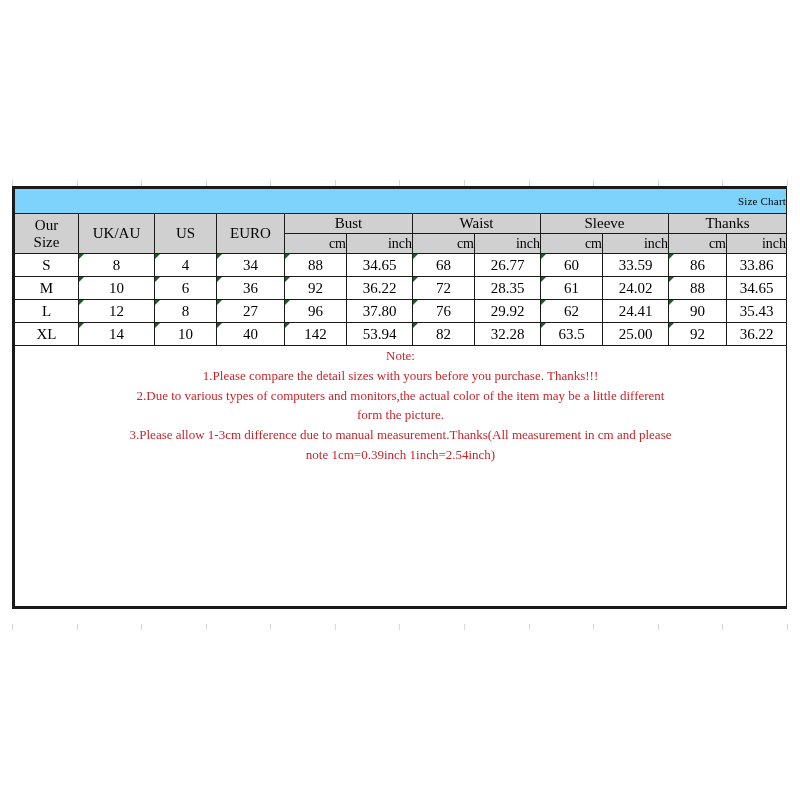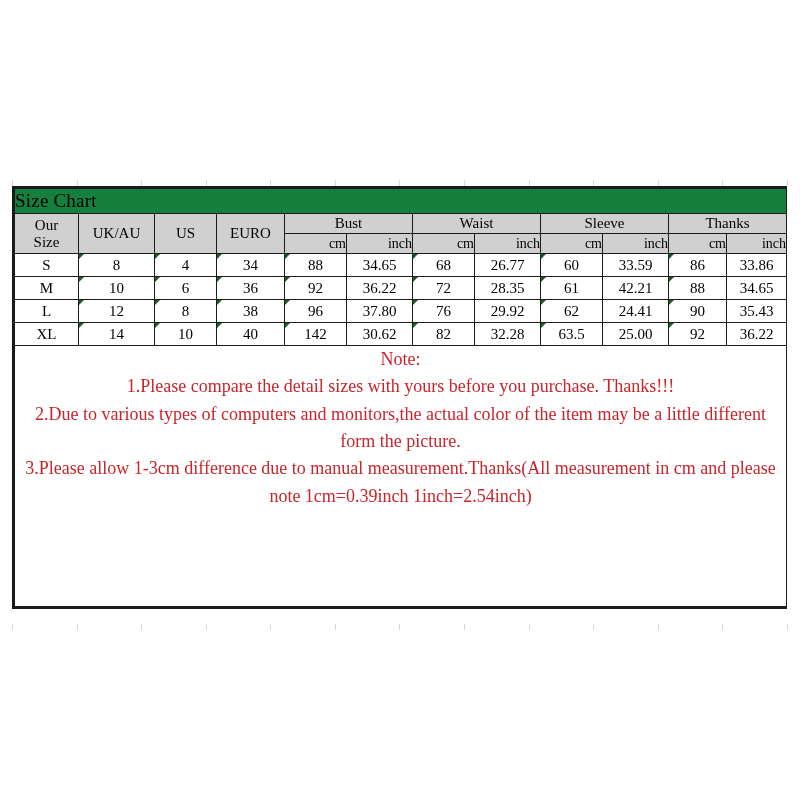--- a/index.html
+++ b/index.html
@@ -61,24 +61,24 @@
     border: 1px solid #1a1a1a;
     padding: 0;
     margin: 0;
     font-weight: normal;
     color: #000000;
     position: relative;
   }
 
   
   .title-cell {
-    background: #15803d;
-    text-align: left;
+    background: #7dd3fc;
+    text-align: right;
     font-weight: bold;
-    font-size: 19px;
+    font-size: 11px;
     height: 24px;
     line-height: 24px;
     letter-spacing: 0.2px;
   }
 
   
   .hdr {
     background: #d0d0d0;
     text-align: center;
     font-weight: bold;
@@ -127,21 +127,21 @@
   
   .note-cell {
     background: #ffffff;
     height: 260px;
     vertical-align: top;
     padding: 14px 8px 0 8px;
     text-align: center;
   }
   .note-line {
     color: #c8252b;
-    font-size: 18px;
+    font-size: 13px;
     line-height: 1.52;
     white-space: nowrap;
   }
 </style>
 </head>
 <body>
 
 <div id="root">
 
   <div class="tick-rail top">
@@ -226,47 +226,47 @@
         <tr>
           <td class="cell">M</td>
           <td class="cell flag">10</td>
           <td class="cell flag">6</td>
           <td class="cell flag">36</td>
           <td class="cell flag">92</td>
           <td class="cell">36.22</td>
           <td class="cell flag">72</td>
           <td class="cell">28.35</td>
           <td class="cell flag">61</td>
-          <td class="cell">42.21</td>
+          <td class="cell">24.02</td>
           <td class="cell flag">88</td>
           <td class="cell">34.65</td>
         </tr>
 
         <tr>
           <td class="cell">L</td>
           <td class="cell flag">12</td>
           <td class="cell flag">8</td>
-          <td class="cell flag">38</td>
+          <td class="cell flag">27</td>
           <td class="cell flag">96</td>
           <td class="cell">37.80</td>
           <td class="cell flag">76</td>
           <td class="cell">29.92</td>
           <td class="cell flag">62</td>
           <td class="cell">24.41</td>
           <td class="cell flag">90</td>
           <td class="cell">35.43</td>
         </tr>
 
         <tr>
           <td class="cell">XL</td>
           <td class="cell flag">14</td>
           <td class="cell flag">10</td>
           <td class="cell flag">40</td>
           <td class="cell flag">142</td>
-          <td class="cell">30.62</td>
+          <td class="cell">53.94</td>
           <td class="cell flag">82</td>
           <td class="cell">32.28</td>
           <td class="cell flag">63.5</td>
           <td class="cell">25.00</td>
           <td class="cell flag">92</td>
           <td class="cell">36.22</td>
         </tr>
 
         <tr>
           <td class="note-cell" colspan="12">

